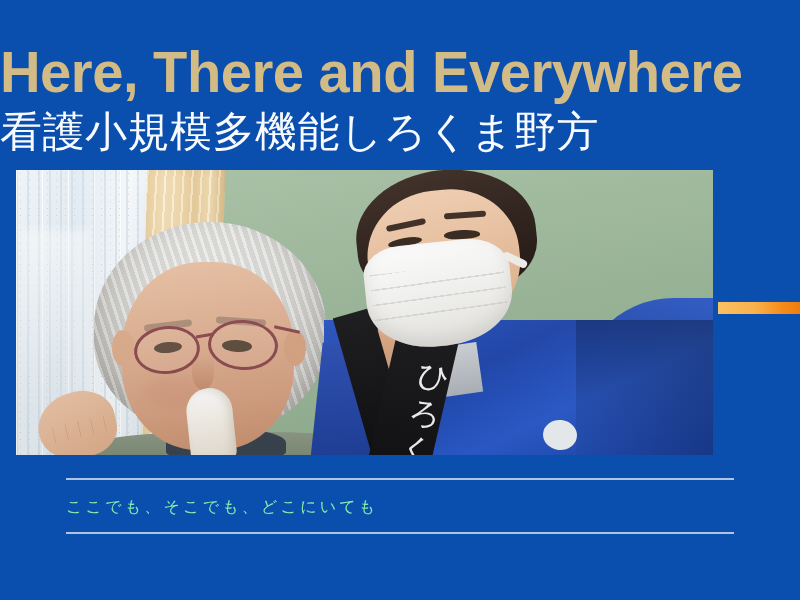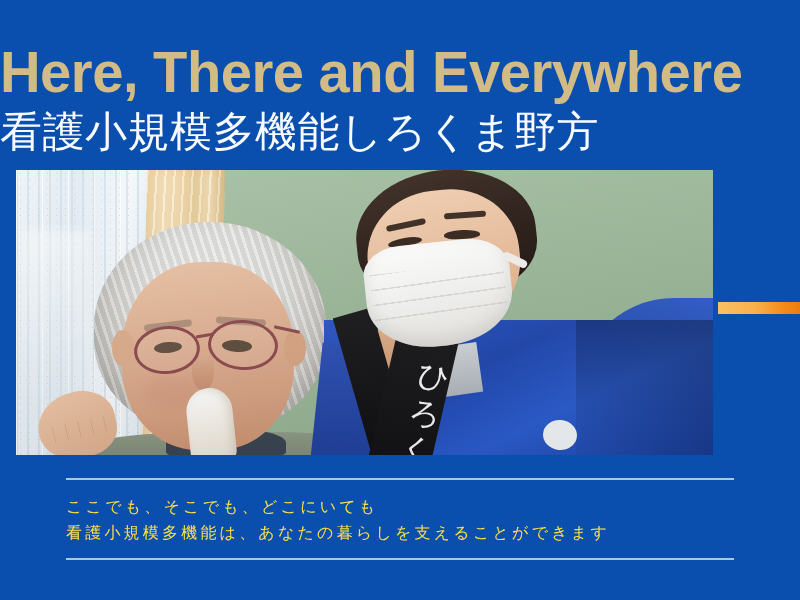--- a/index.html
+++ b/index.html
@@ -300,21 +300,21 @@
   .photo-grade{
     inset:0; pointer-events:none;
     background:linear-gradient(180deg,rgba(255,255,255,.05),rgba(0,0,0,.05));
   }
 
   
   .caption-wrap { position:absolute; left:66px; top:478px; width:668px; }
   .rule { height:2px; background:#cdd9e6; opacity:.85; }
   .caption {
     padding:14px 0 12px 0;
-    color:#fde047;
+    color:#86efac;
     font-family:"DejaVu Sans","Liberation Sans",sans-serif;
     font-size:16px;
     line-height:1.62;
     letter-spacing:3.2px;
     white-space:nowrap;
   }
 </style>
 </head>
 <body>
 
@@ -384,18 +384,17 @@
     <div class="ph care-mask"></div>
     <div class="ph mask-strap"></div>
 
     <div class="ph photo-grade"></div>
   </div>
 
   <div class="caption-wrap">
     <div class="rule"></div>
     <div class="caption">
       <div>ここでも、そこでも、どこにいても</div>
-      <div>看護小規模多機能は、あなたの暮らしを支えることができます</div>
     </div>
     <div class="rule"></div>
   </div>
 
 </div>
 
 </body></html>

